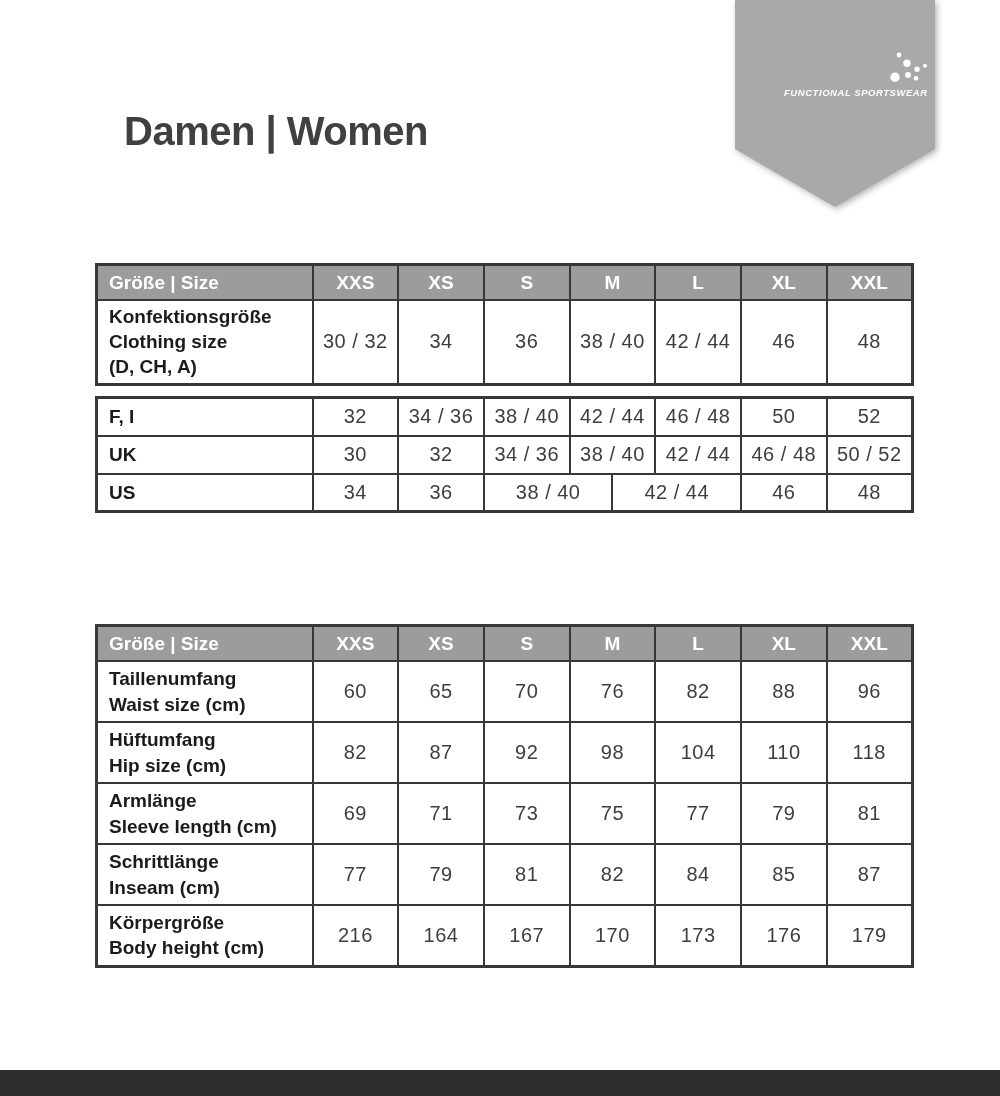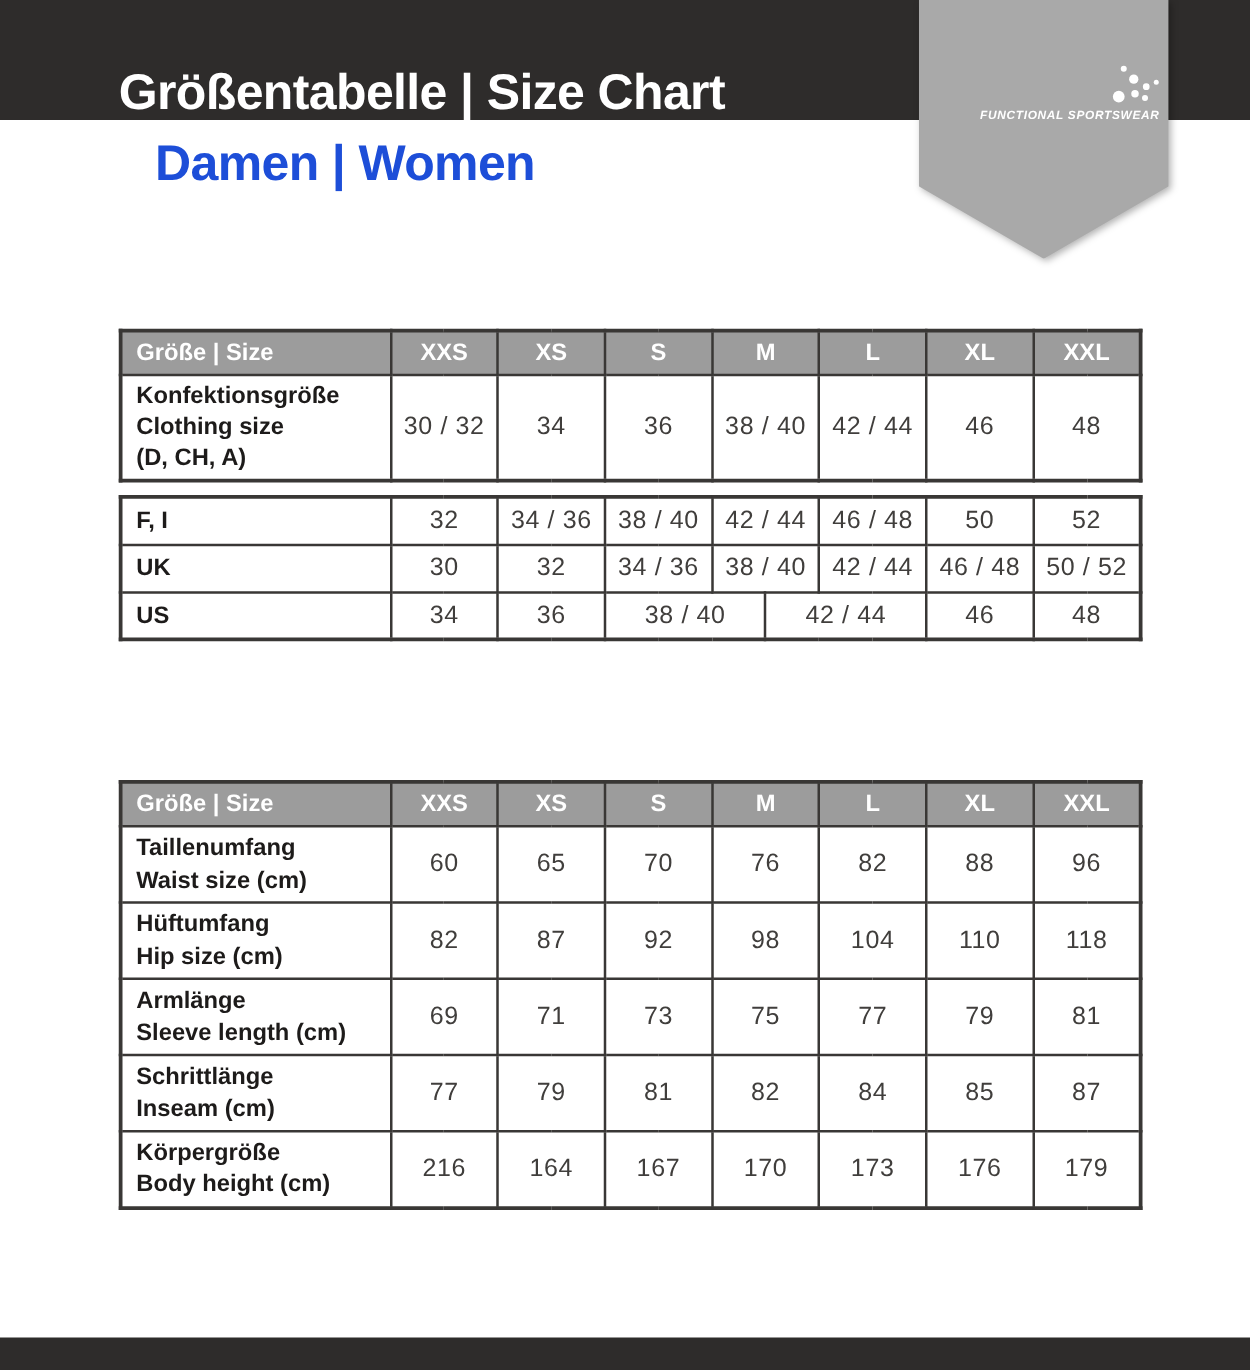--- a/index.html
+++ b/index.html
@@ -9,21 +9,21 @@
   }
   
   .top-band{position:absolute;left:0;top:0;width:1000px;height:96px;background:#2e2c2b;}
   .page-title{
     position:absolute;left:95px;bottom:1px;margin:0;
     font-size:40px;line-height:1.05;font-weight:bold;color:#ffffff;letter-spacing:-0.5px;
     white-space:nowrap;
   }
   .page-subtitle{
     position:absolute;left:124px;top:110px;margin:0;
-    font-size:40px;line-height:1.05;font-weight:bold;color:#1d4ed8;letter-spacing:-0.5px;
+    font-size:40px;line-height:1.05;font-weight:bold;color:#404040;letter-spacing:-0.5px;
     white-space:nowrap;
   }
   
   .ribbon-wrap{
     position:absolute;left:735px;top:0;width:200px;height:207px;z-index:2;
     filter:drop-shadow(2px 2px 3px rgba(0,0,0,0.30));
   }
   .ribbon{
     position:relative;width:100%;height:100%;background:#a9a9a9;
     clip-path:polygon(0 0,100% 0,100% 72%,50% 100%,0 72%);
@@ -66,23 +66,20 @@
   .tbl-c{top:624px;}
   .tbl-c tr.data-row{height:61px;}
   
   .bottom-band{position:absolute;left:0;top:1070px;width:1000px;height:26px;background:#2e2c2b;}
 </style>
 </head>
 <body>
 
 <div class="page">
 
-  <div class="top-band">
-    <h1 class="page-title">Größentabelle | Size Chart</h1>
-  </div>
   <h2 class="page-subtitle">Damen | Women</h2>
 
   <div class="ribbon-wrap">
     <div class="ribbon">
       <svg class="brand-dots" width="48" height="40" viewBox="0 0 48 40">
         <circle cx="12" cy="10" r="2.4" fill="#ffffff"></circle>
         <circle cx="20" cy="18.3" r="3.7" fill="#ffffff"></circle>
         <circle cx="30" cy="24.3" r="2.7" fill="#ffffff"></circle>
         <circle cx="38" cy="20.7" r="2.0" fill="#ffffff"></circle>
         <circle cx="8" cy="32.3" r="4.7" fill="#ffffff"></circle>

